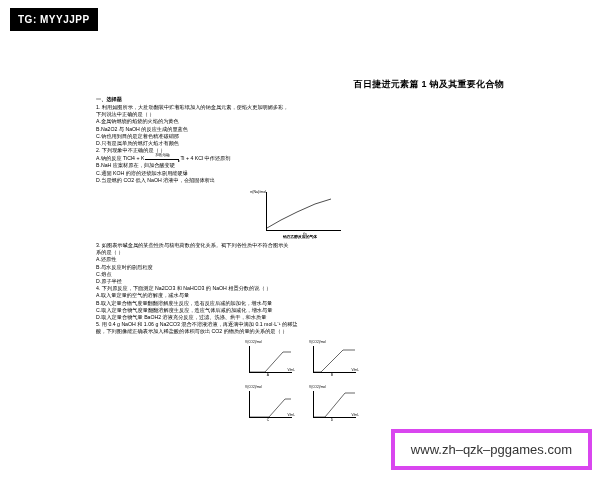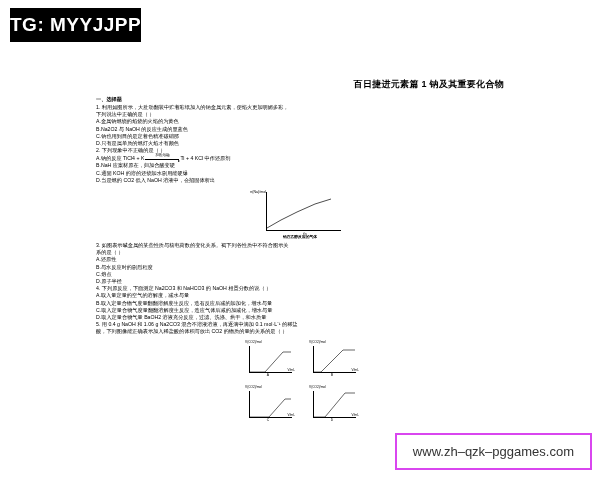--- a/index.html
+++ b/index.html
@@ -36,33 +36,33 @@
   }
   .side-left { left: 0; }
   .side-right { right: 0; }
 
   
   #tg-badge {
     position: absolute;
     left: 10px; top: 8px;
     background: #000000;
     color: #ffffff;
-    font-size: 19px;
+    font-size: 10px;
     font-weight: bold;
-    padding: 6px 0;
+    padding: 6px 8px;
     letter-spacing: 0.5px;
     font-family: "Liberation Sans", sans-serif;
     z-index: 50;
   }
   
   #watermark {
     position: absolute;
     right: 8px; bottom: 10px;
     background: #ffffff;
-    border: 2px solid #d946ef;
+    border: 4px solid #d946ef;
     color: #333333;
     font-size: 13px;
     padding: 9px 16px;
     font-family: "Liberation Sans", sans-serif;
     z-index: 50;
   }
 
   
   #doc {
     position: absolute;

